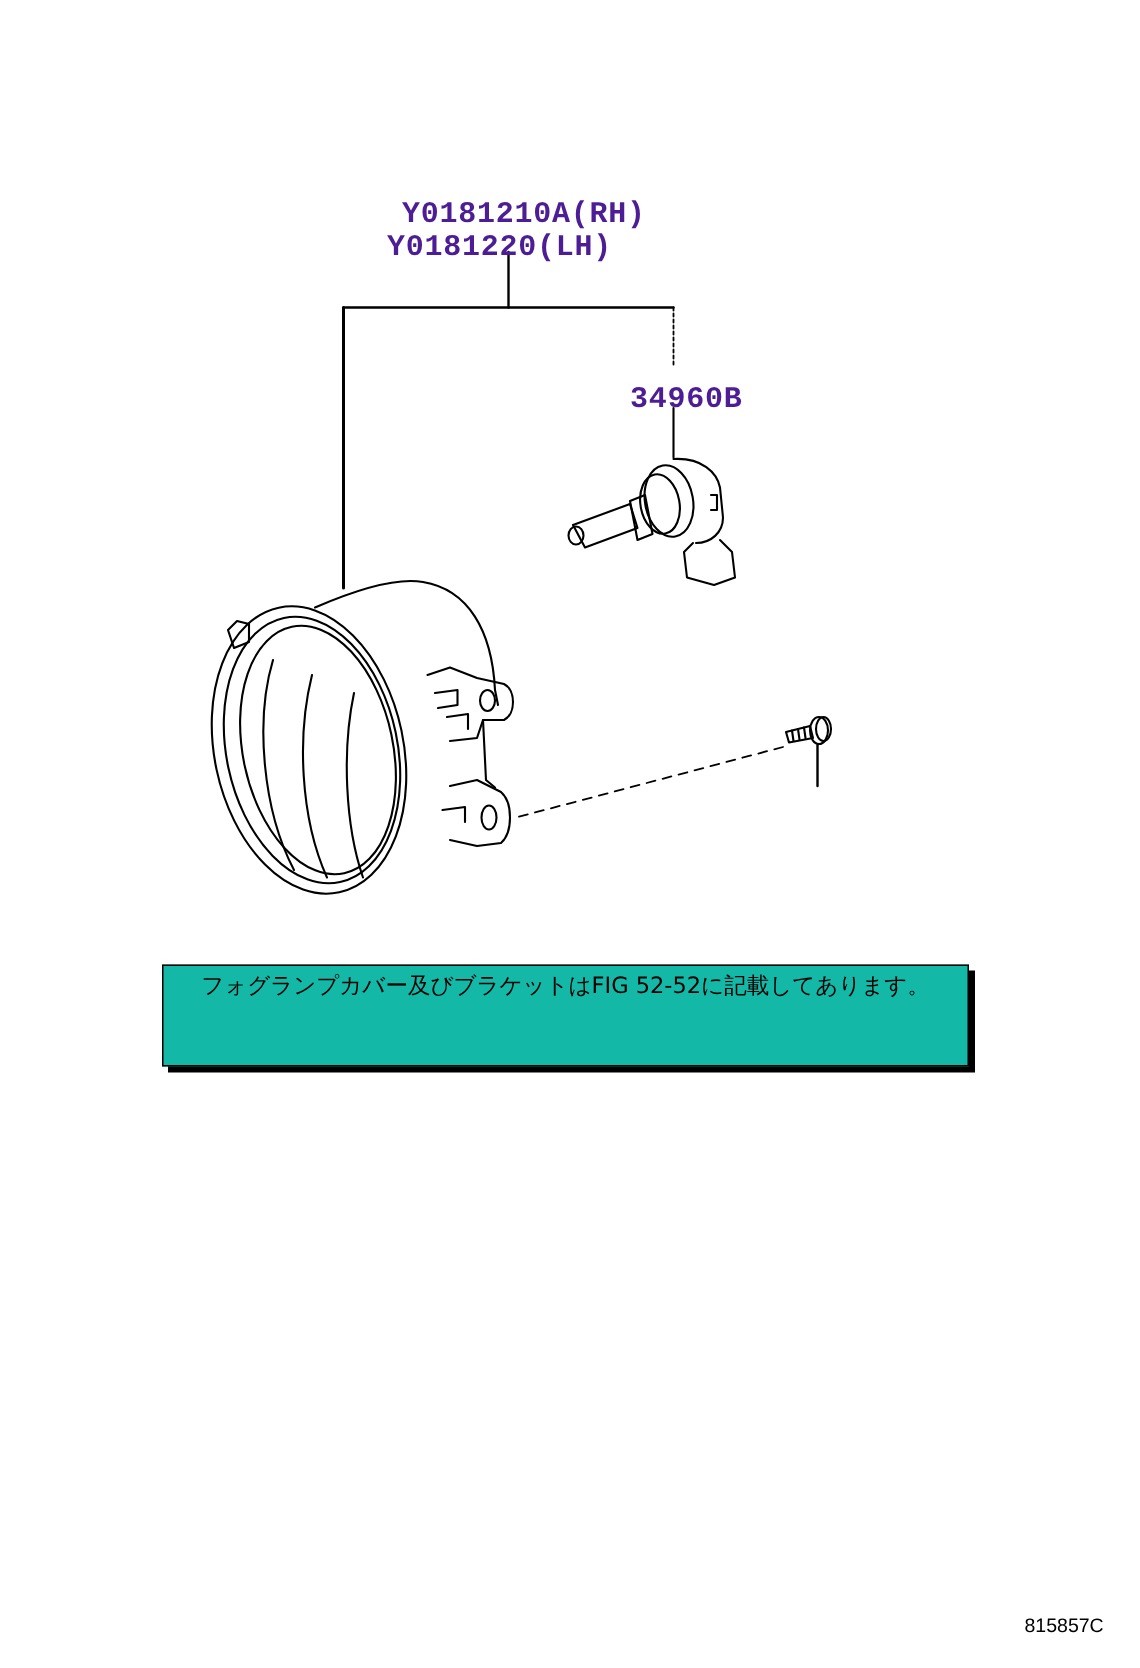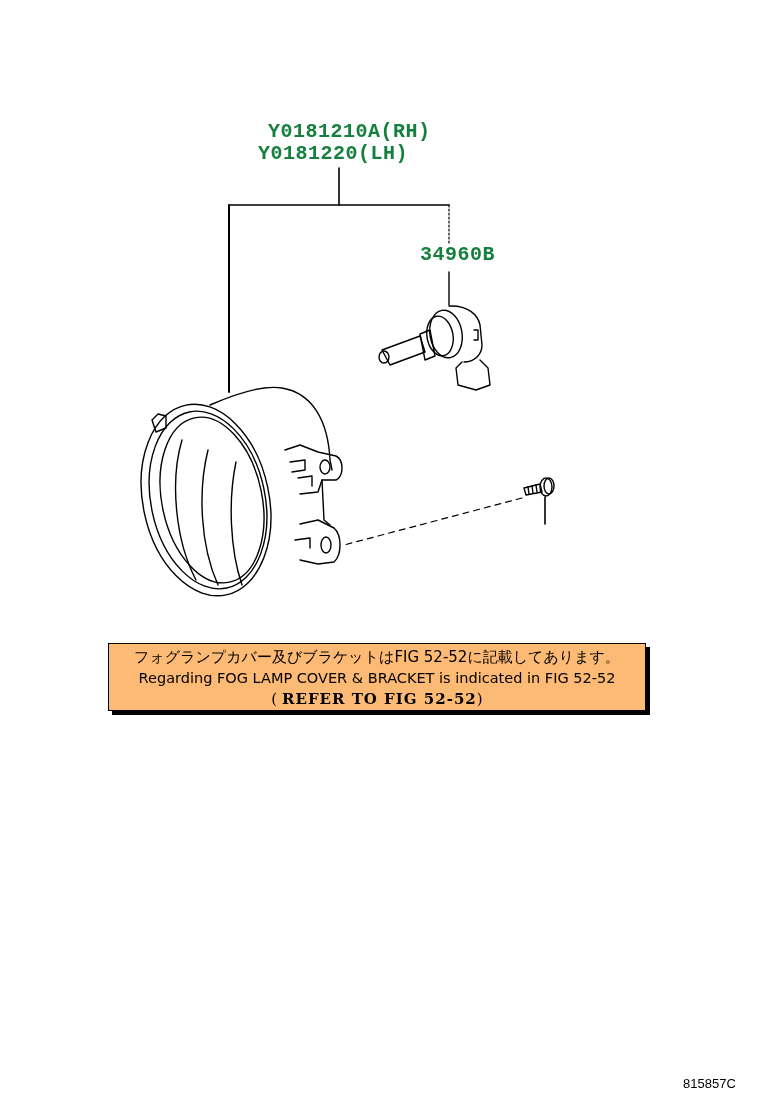--- a/index.html
+++ b/index.html
@@ -1,23 +1,23 @@
 <!DOCTYPE html>
 <html><head>
   <meta charset="utf-8">
   <style>
     html, body { margin: 0; padding: 0; background: #ffffff; }
     body { width: 760px; height: 1112px; position: relative; overflow: hidden;
            font-family: "DejaVu Sans Mono", monospace; color: #000; }
     .canvas { position: absolute; left: 0; top: 0; width: 760px; height: 1112px; }
     .label { position: absolute; font-family: "Liberation Mono", "DejaVu Sans Mono", monospace;
              font-weight: bold; font-size: 20px; line-height: 22px; white-space: nowrap;
-             letter-spacing: 0.5px; color: #15803d; }
+             letter-spacing: 0.5px; color: #4c1d95; margin-top: 12px; }
     .note-box { position: absolute; left: 108px; top: 643px; width: 536px; height: 66px;
-                border: 1.5px solid #000; background: #fdba74;
+                border: 1.5px solid #000; background: #14b8a6;
                 box-shadow: 4px 4px 0 #000; }
     .note-line { position: absolute; left: 0; width: 100%; text-align: center; white-space: nowrap;
                  font-family: "DejaVu Sans", sans-serif; font-size: 15px; line-height: 18px; color: #000; }
     .note-line.jp { top: 4px; font-size: 15px; }
     .note-line.en { top: 25px; font-size: 14.5px; }
     .note-line.ref { top: 46px; font-family: "DejaVu Serif", serif; font-size: 15px; }
     .note-line.ref b { font-weight: bold; letter-spacing: 1px; }
     .figure-id { position: absolute; left: 683px; top: 1076px; font-family: "Liberation Sans", sans-serif;
                  font-size: 13px; color: #000; }
   </style>
@@ -89,20 +89,16 @@
   </svg>
 
   <div class="label" style="left:268px; top:121px;">Y0181210A(RH)</div>
   <div class="label" style="left:258px; top:143px;">Y0181220(LH)</div>
 
   <div class="label" style="left:420px; top:244px;">34960B</div>
 
 
   <div class="note-box">
     <div class="note-line jp">フォグランプカバー及びブラケットはFIG 52-52に記載してあります。</div>
-    <div class="note-line en">Regarding FOG LAMP COVER &amp; BRACKET is indicated in FIG 52-52</div>
-    <div class="note-line ref">
-      <span>( </span><b>REFER TO FIG 52-52</b><span>)</span>
-    </div>
   </div>
 
   <div class="figure-id">815857C</div>
 </div>
 
 </body></html>

